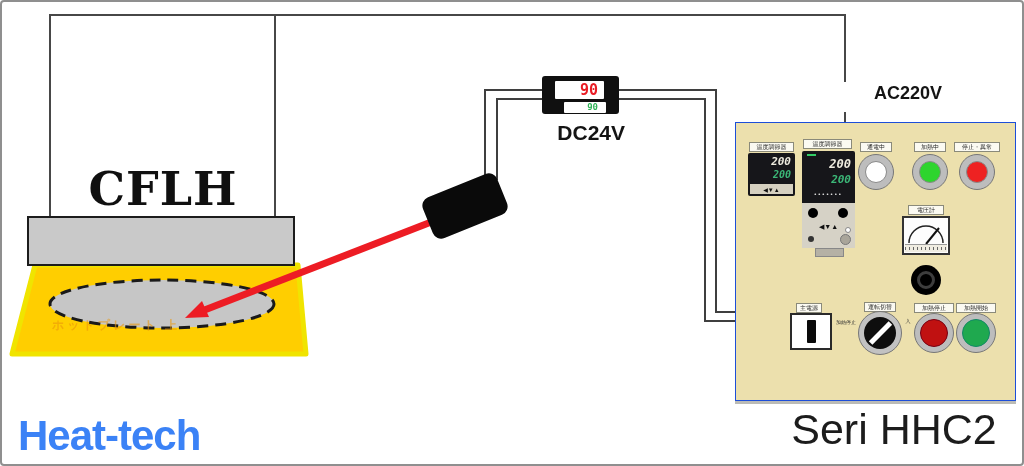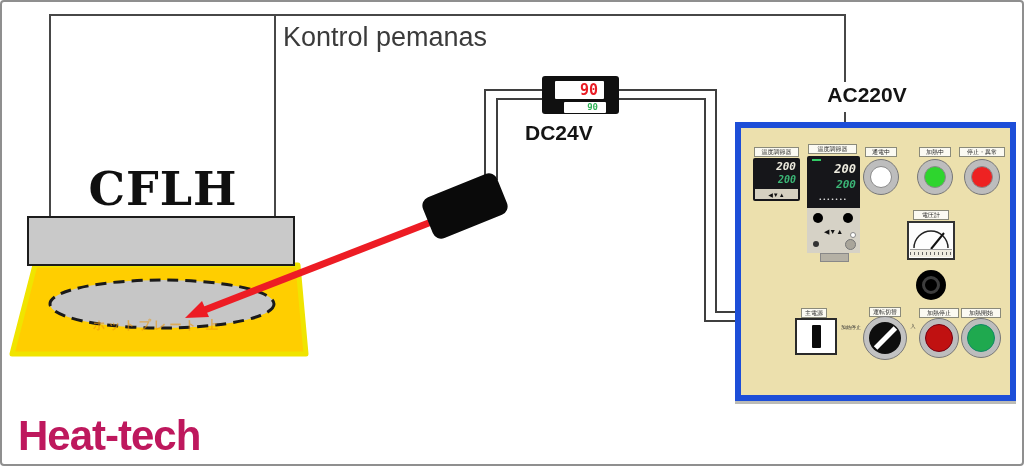--- a/index.html
+++ b/index.html
@@ -7,37 +7,37 @@
          border:2px solid #8f8f8f;border-radius:4px;box-sizing:border-box;
          font-family:"Liberation Sans",sans-serif;overflow:hidden;}
   #linework{position:absolute;left:0;top:0;width:1024px;height:466px;z-index:1;}
   .abs{position:absolute;z-index:2;}
   .lbl-dark{color:#3b3b3b;}
   
   #kontrol-pemanas{left:281px;top:20px;font-size:27px;}
   #cflh{left:60px;top:160px;width:202px;text-align:center;font-family:"DejaVu Serif","Liberation Serif",serif;
         font-weight:bold;font-size:46px;color:#101010;letter-spacing:1px;}
   #heater-base{left:25px;top:214px;width:264px;height:46px;background:#c9c9c9;border:2px solid #1c1c1c;}
-  #pad-text{left:50px;top:315px;width:210px;text-align:center;font-size:12px;font-weight:bold;
+  #pad-text{left:50px;top:315px;width:210px;font-size:12px;font-weight:bold;
             letter-spacing:3px;color:rgba(235,152,10,0.6);z-index:3;white-space:nowrap;overflow:hidden;}
-  #dc-label{left:523px;top:119px;width:100px;text-align:left;font-size:21px;font-weight:bold;color:#141414;line-height:24px;}
+  #dc-label{left:523px;top:119px;width:100px;text-align:right;font-size:21px;font-weight:bold;color:#141414;line-height:24px;}
   #termometer-label{left:459px;top:238px;font-size:26px;}
-  #ac-label{left:790px;top:81px;width:150px;text-align:center;font-size:21px;font-weight:bold;color:#141414;background:#fff;}
+  #ac-label{left:790px;top:81px;width:150px;text-align:right;font-size:18px;font-weight:bold;color:#141414;background:#fff;}
   #seri-label{left:770px;top:403px;width:244px;text-align:center;font-size:43px;color:#1c1c1c;}
-  #brand-logo{left:16px;top:410px;font-size:42px;font-weight:bold;color:#be185d;letter-spacing:-1px;}
+  #brand-logo{left:16px;top:410px;font-size:42px;font-weight:bold;color:#3b82f6;letter-spacing:-1px;}
   
   #display-unit{left:540px;top:74px;width:77px;height:38px;background:#101010;border-radius:3px;}
   #display-red{position:absolute;left:13px;top:5px;width:49px;height:18px;background:#fff;border-radius:1px;
      font-family:"DejaVu Sans Mono",monospace;font-weight:bold;font-size:15px;color:#e81c24;
      text-align:right;padding-right:6px;box-sizing:border-box;line-height:18px;}
   #display-green{position:absolute;left:22px;top:26px;width:42px;height:11px;background:#fff;border-radius:1px;
      font-family:"DejaVu Sans Mono",monospace;font-weight:bold;font-size:9px;color:#2fb457;
      text-align:right;padding-right:8px;box-sizing:border-box;line-height:11px;}
   
-  #panel{left:733px;top:120px;width:281px;height:279px;background:#ece0ad;border:6px solid #1d4ed8;
+  #panel{left:733px;top:120px;width:281px;height:279px;background:#ece0ad;border:1px solid #1d4ed8;
          box-sizing:border-box;box-shadow:0 3px 0 rgba(120,120,110,.5);}
   .plate{position:absolute;background:#fbfaf2;border:1px solid #8a8a7a;font-size:6px;color:#222;
          display:flex;align-items:center;justify-content:center;white-space:nowrap;overflow:hidden;box-sizing:border-box;}
   .ctrl-body{position:absolute;background:#16161a;border-radius:2px;}
   .pv{position:absolute;right:4px;font-family:"DejaVu Sans Mono",monospace;font-style:italic;font-weight:bold;color:#efece0;}
   .sv{position:absolute;right:4px;font-family:"DejaVu Sans Mono",monospace;font-style:italic;font-weight:bold;color:#3cb878;}
   .keypad{position:absolute;background:#d5d0c0;color:#111;display:flex;align-items:center;justify-content:center;}
   .ring{position:absolute;border-radius:50%;background:#bdbdbd;border:1px solid #777;box-sizing:border-box;}
   .lamp-core{position:absolute;border-radius:50%;border:1px solid #8a8a8a;box-sizing:border-box;}
   .dotrow{position:absolute;color:#e0e0e0;font-size:6px;letter-spacing:2px;text-align:center;width:100%;}
@@ -62,28 +62,28 @@
     <ellipse cx="160" cy="302" rx="112" ry="24" fill="#c6c6c6" stroke="#1a1a1a" stroke-width="3" stroke-dasharray="11 7"></ellipse>
 
     <line x1="455" y1="210" x2="200" y2="309" stroke="#ed1c24" stroke-width="7"></line>
     <polygon points="183,316 207,315 200,299" fill="#ed1c24"></polygon>
 
     <g transform="translate(463,204) rotate(-22)">
       <rect x="-40" y="-22" width="80" height="44" rx="9" fill="#0a0a0a"></rect>
     </g>
   </svg>
 
-  <div class="abs lbl-dark" id="kontrol-pemanas">Kontrol pemanas</div>
   <div class="abs" id="cflh">CFLH</div>
   <div class="abs" id="heater-base"></div>
   <div class="abs" id="pad-text">ホットプレート 上</div>
   <div class="abs" id="dc-label">
     <div>DC24V</div>
   </div>
   <div class="abs" id="ac-label">AC220V</div>
+  <div class="abs" id="seri-label">Seri HHC2</div>
   <div class="abs" id="brand-logo">Heat-tech</div>
 
   <div class="abs" id="display-unit">
     <div id="display-red">90</div>
     <div id="display-green">90</div>
   </div>
 
   <div class="abs" id="panel">
 
     <div class="plate" style="left:13px;top:19px;width:45px;height:10px;">温度調節器</div>

